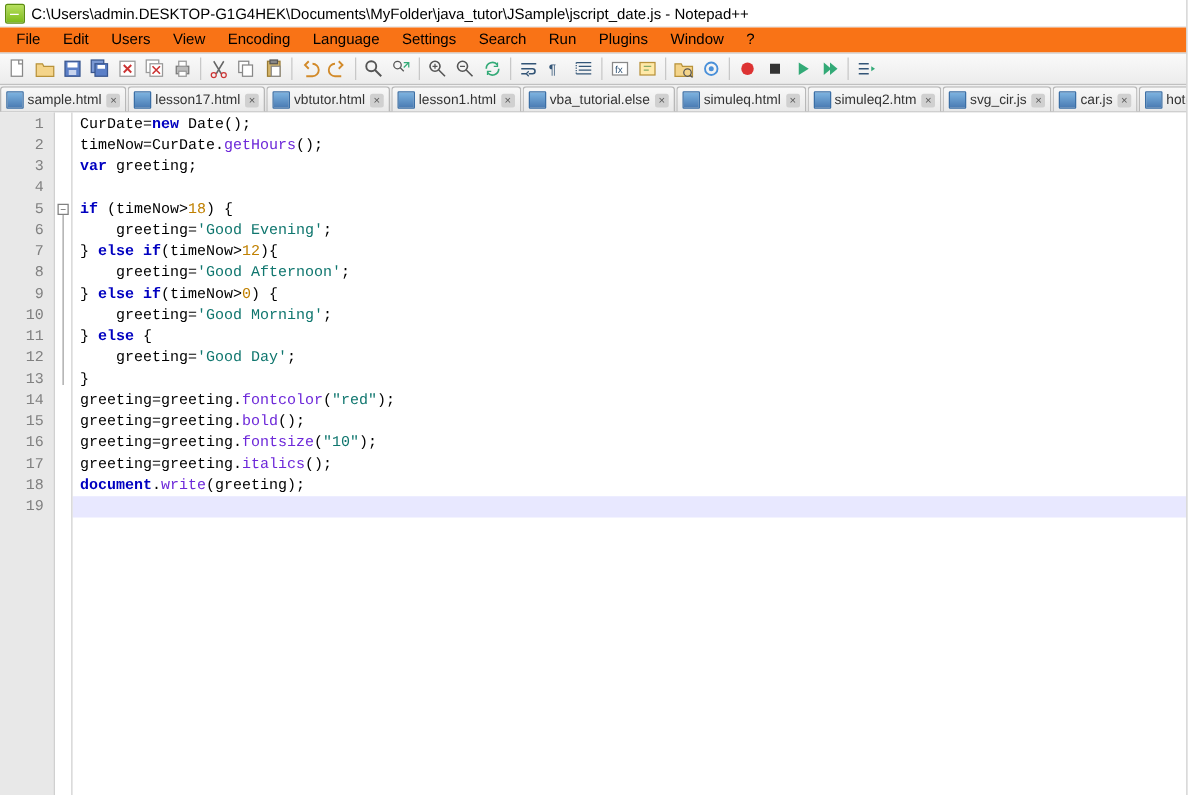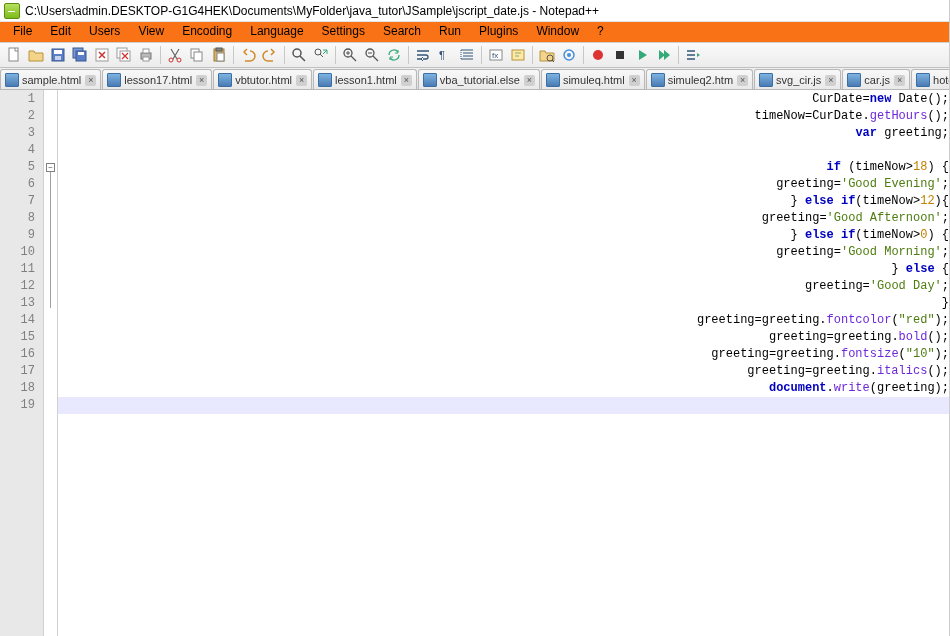--- a/index.html
+++ b/index.html
@@ -17,28 +17,28 @@
 .tabbar { display: flex; height: 22px; background: linear-gradient(#f0f0f0,#e0e0e0); border-bottom: 1px solid #b8b8b8; padding-top: 1px; overflow: hidden; }
 .tab { display: flex; align-items: center; height: 21px; padding: 0 4px 0 4px; margin-right: 1px; background: linear-gradient(#f8f8f8,#e8e8e8); border: 1px solid #b8b8b8; border-bottom: none; border-radius: 3px 3px 0 0; font-size: 11px; color: #333; cursor: pointer; }
 .tab-icon { width: 14px; height: 14px; margin-right: 3px; border: 1px solid #3a6ea5; background: linear-gradient(#7db3e0,#4a7bb3); border-radius: 1px; }
 .tab-close { width: 11px; height: 11px; margin-left: 4px; background: #d0d0d0; border-radius: 2px; font-size: 9px; line-height: 11px; text-align: center; color: #555; }
 .editor-wrap { display: flex; height: calc(636px - 22px - 20px - 26px - 22px); background: #fff; }
 .gutter { width: 44px; background: #e8e8e8; border-right: 1px solid #d0d0d0; padding-top: 1px; }
 .lnum { height: 17px; line-height: 17px; text-align: right; padding-right: 8px; font-family: Consolas, "Courier New", monospace; font-size: 12px; color: #808080; }
 .fold-col { width: 14px; border-right: 1px solid #d0d0d0; padding-top: 1px; position: relative; }
 .fold-mark { width: 9px; height: 9px; border: 1px solid #808080; margin: 4px 2px 0 2px; font-size: 8px; line-height: 7px; text-align: center; color: #555; background: #fff; }
 .fold-line { position: absolute; left: 6px; width: 1px; background: #a0a0a0; }
-.code { flex: 1; font-family: Consolas, "Courier New", monospace; font-size: 12px; padding-top: 1px; white-space: pre; overflow: auto; text-align: right; }
+.code { flex: 1; font-family: Consolas, "Courier New", monospace; font-size: 12px; padding-top: 1px; white-space: pre; overflow: auto; }
 .cline { height: 17px; line-height: 17px; padding-left: 6px; }
 .cline.hl { background: #e8e8ff; }
 .kw { color: #0000c0; font-weight: bold; }
 .cls { color: #000; }
 .op { color: #000; }
 .num { color: #c08000; }
-.str { color: #4d7c0f; }
+.str { color: #0f766e; }
 .fn { color: #6d28d9; }
 .idn { color: #000; }
 </style>
 </head>
 <body>
 
 <div class="titlebar">
   <div class="app-icon"></div>
   <div class="title-text">C:\Users\admin.DESKTOP-G1G4HEK\Documents\MyFolder\java_tutor\JSample\jscript_date.js - Notepad++</div>
 </div>

